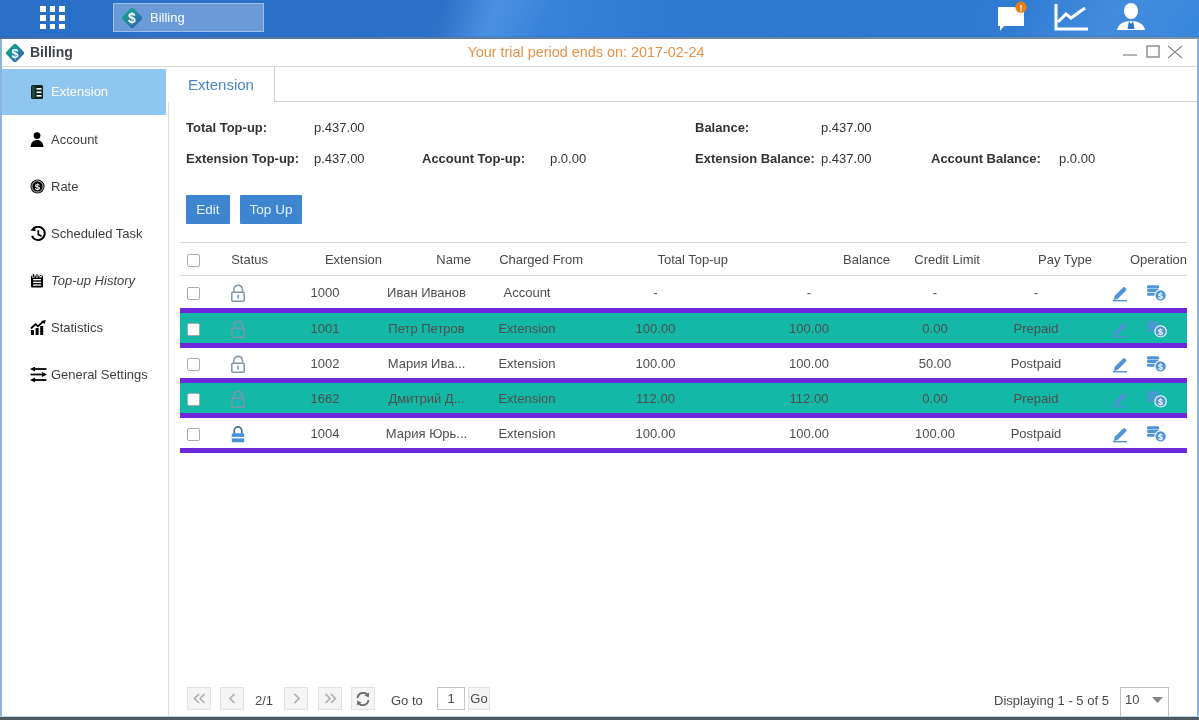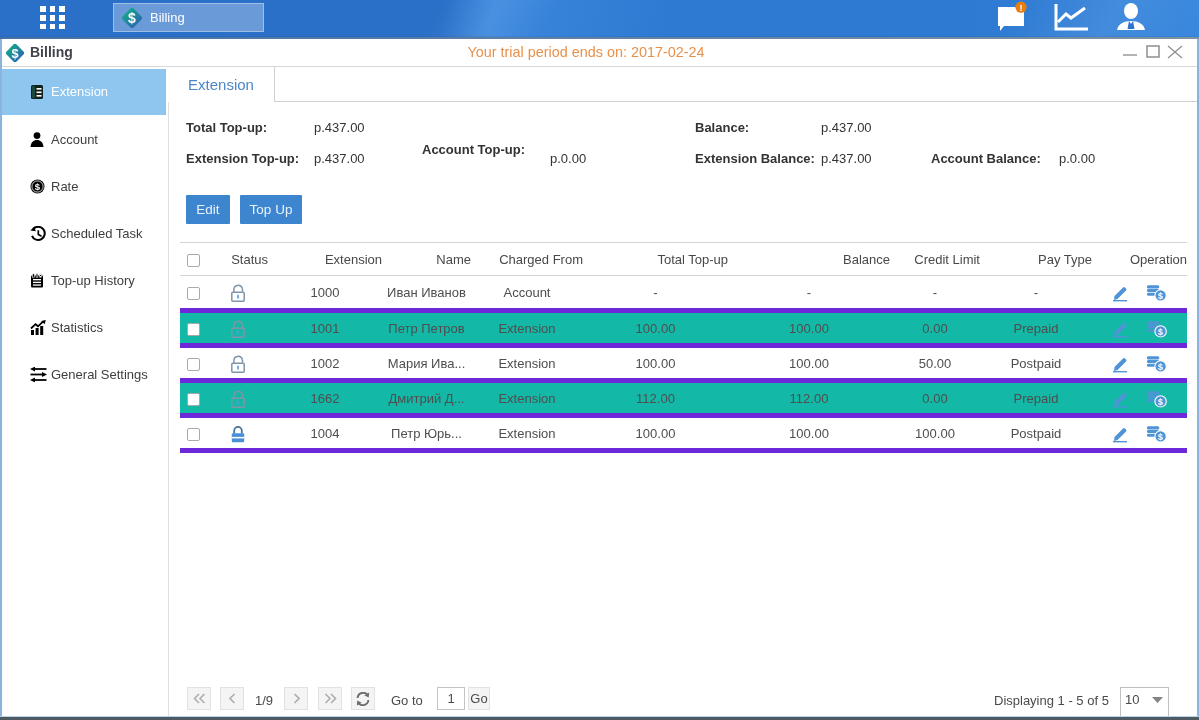--- a/index.html
+++ b/index.html
@@ -143,21 +143,21 @@
   <div class="mi" style="top:97px;"><svg width="15" height="15" viewBox="0 0 15 15">
         <circle cx="7.5" cy="7.5" r="7" fill="#000"></circle>
         <circle cx="7.5" cy="7.5" r="5.6" fill="none" stroke="#fff" stroke-width="0.8"></circle>
         <text x="7.5" y="11.2" font-size="9.5" font-weight="bold" fill="#fff" text-anchor="middle" font-family="Liberation Sans">$</text>
       </svg>Rate</div>
   <div class="mi" style="top:144px;"><svg width="16" height="16" viewBox="0 0 16 16">
         <path d="M3.2 3.0 A6.6 6.6 0 1 1 2.0 9.8" fill="none" stroke="#000" stroke-width="2"></path>
         <path d="M4.3 0.4 L0.4 4.6 L5.8 5.3 z" fill="#000"></path>
         <path d="M8.3 4.2 v4.2 l3.2 1.9" fill="none" stroke="#000" stroke-width="1.7"></path>
       </svg>Scheduled Task</div>
-  <div class="mi" style="top:191px;"><svg width="14" height="15" viewBox="0 0 14 15">
+  <div class="mi" style="top:191px;font-style:italic;"><svg width="14" height="15" viewBox="0 0 14 15">
         <rect x="1" y="2.5" width="12" height="12" rx="1" fill="#000"></rect>
         <rect x="2.5" y="0.8" width="1.8" height="3.4" fill="#000" stroke="#fff" stroke-width="0.6"></rect>
         <rect x="6.1" y="0.8" width="1.8" height="3.4" fill="#000" stroke="#fff" stroke-width="0.6"></rect>
         <rect x="9.7" y="0.8" width="1.8" height="3.4" fill="#000" stroke="#fff" stroke-width="0.6"></rect>
         <rect x="3" y="6" width="8" height="1.3" fill="#fff"></rect>
         <rect x="3" y="8.7" width="8" height="1.3" fill="#fff"></rect>
         <rect x="3" y="11.4" width="8" height="1.3" fill="#fff"></rect>
       </svg>Top-up History</div>
   <div class="mi" style="top:238px;"><svg width="16" height="15" viewBox="0 0 16 15">
         <rect x="1" y="10" width="3" height="5" fill="#000"></rect>
@@ -181,21 +181,21 @@
 <div class="tabrow">
     <div class="tab">Extension</div>
   </div>
 
 <span class="lbl" style="left:186px; top:120px;">Total Top-up:</span>
 <span class="val" style="left:314px; top:120px;">p.437.00</span>
 <span class="lbl" style="left:695px; top:120px;">Balance:</span>
 <span class="val" style="left:821px; top:120px;">p.437.00</span>
 <span class="lbl" style="left:186px; top:151px;">Extension Top-up:</span>
 <span class="val" style="left:314px; top:151px;">p.437.00</span>
-<span class="lbl" style="left:422px; top:142px;">Account Top-up:</span>
+<span class="lbl" style="left:422px; top:151px;">Account Top-up:</span>
 <span class="val" style="left:550px; top:151px;">p.0.00</span>
 <span class="lbl" style="left:695px; top:151px;">Extension Balance:</span>
 <span class="val" style="left:821px; top:151px;">p.437.00</span>
 <span class="lbl" style="left:931px; top:151px;">Account Balance:</span>
 <span class="val" style="left:1059px; top:151px;">p.0.00</span>
 
 <div class="btn" style="left:186px; width:44px;">Edit</div>
 <div class="btn" style="left:240px; width:62px;">Top Up</div>
 
 <div class="tbl">
@@ -336,21 +336,21 @@
             </svg></td>
         </tr>
 <tr>
           <td style="text-align:left; padding-left:7px;"><span class="cb"></span></td>
           <td class="lkc"><svg width="16" height="18" viewBox="0 0 16 18">
               <path d="M4.2 8.5 v-2.8 a3.8 3.8 0 0 1 7.6 0 v2.8" fill="none" stroke="#45729f" stroke-width="1.8"></path>
               <rect x="1.8" y="8.2" width="12.4" height="9" rx="1" fill="#4a90d8"></rect>
               <rect x="1.8" y="11.9" width="12.4" height="1.5" fill="#fff"></rect>
             </svg></td>
           <td>1004</td>
-          <td>Петр Юрь...</td>
+          <td>Мария Юрь...</td>
           <td>Extension</td>
           <td>100.00</td>
           <td>100.00</td>
           <td>100.00</td>
           <td>Postpaid</td>
           <td class="op"><svg width="19" height="17" viewBox="0 0 19 17" style="margin-right:16px;">
               <path d="M2.5 11.5 L11 3 a1.4 1.4 0 0 1 2 0 l1 1 a1.4 1.4 0 0 1 0 2 L5.5 14.5 L2 15.5 z" fill="#4f94d6"></path>
               <rect x="1" y="15.5" width="14" height="1.8" fill="#4f94d6"></rect>
             </svg><svg width="20" height="17" viewBox="0 0 20 17">
               <g fill="#4f94d6">
@@ -370,21 +370,21 @@
   <div class="pbtn" style="left:19px;">
       <svg width="13" height="11" viewBox="0 0 13 11">
         <path d="M6 1 L1.5 5.5 L6 10 M11.5 1 L7 5.5 L11.5 10" stroke="#adadad" stroke-width="1.6" fill="none"></path>
       </svg>
     </div>
   <div class="pbtn" style="left:52px;">
       <svg width="7" height="11" viewBox="0 0 7 11">
         <path d="M5.5 1 L1 5.5 L5.5 10" stroke="#adadad" stroke-width="1.6" fill="none"></path>
       </svg>
     </div>
-  <div class="ptxt" style="left:87px;">1/9</div>
+  <div class="ptxt" style="left:87px;">2/1</div>
   <div class="pbtn" style="left:116px;">
       <svg width="7" height="11" viewBox="0 0 7 11">
         <path d="M1.5 1 L6 5.5 L1.5 10" stroke="#adadad" stroke-width="1.6" fill="none"></path>
       </svg>
     </div>
   <div class="pbtn" style="left:150px;">
       <svg width="13" height="11" viewBox="0 0 13 11">
         <path d="M1.5 1 L6 5.5 L1.5 10 M7 1 L11.5 5.5 L7 10" stroke="#adadad" stroke-width="1.6" fill="none"></path>
       </svg>
     </div>

